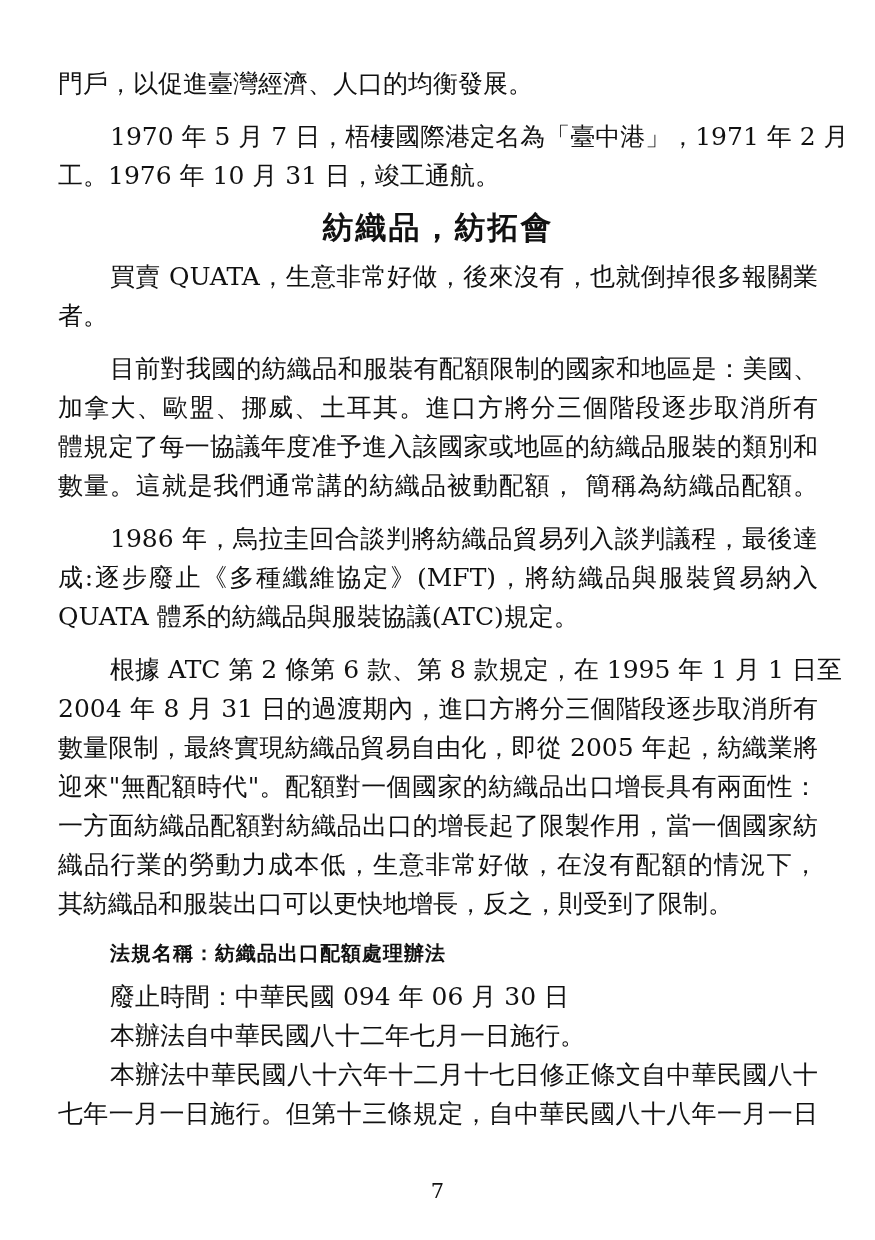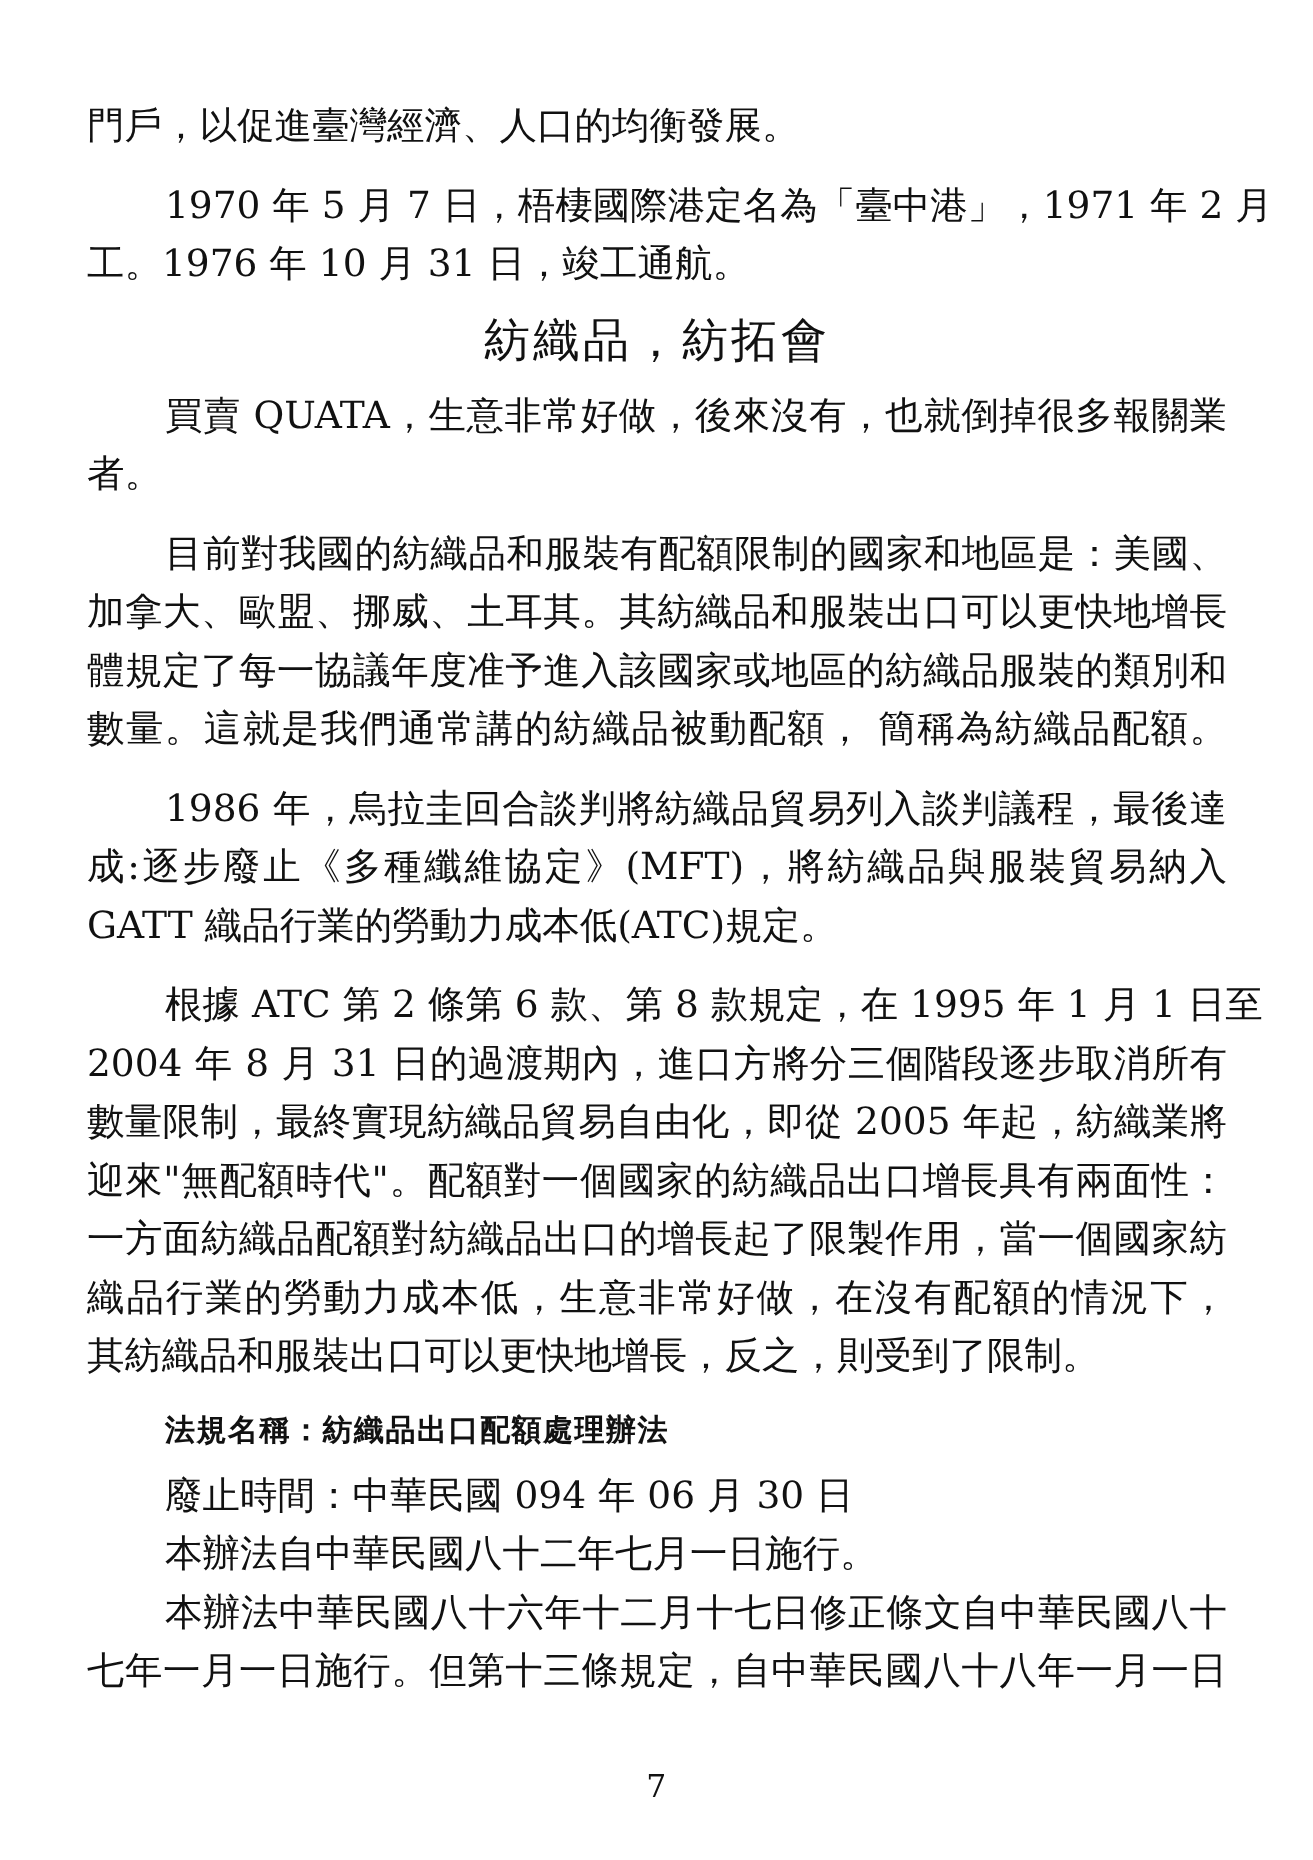--- a/index.html
+++ b/index.html
@@ -31,21 +31,21 @@
     text-align: justify;
     text-align-last: left;
     white-space: nowrap;
     overflow: visible;
   }
   .line.fill { text-align-last: justify; }
   .line.indent { text-indent: 52px; }
   .heading {
     margin: 10px 0 8px 0;
     font-size: 31px;
-    font-weight: normal;
+    font-weight: bold;
     line-height: 44px;
     text-align: center;
     letter-spacing: 2px;
   }
   .subheading {
     margin: 10px 0 4px 0;
     font-size: 20px;
     font-weight: bold;
     line-height: 40px;
     text-indent: 52px;
@@ -74,28 +74,28 @@
         <div class="line indent fill">1970 年 5 月 7 日，梧棲國際港定名為「臺中港」，1971 年 2 月</div>
         <div class="line">工。1976 年 10 月 31 日，竣工通航。</div>
       </div>
       <div class="heading">紡織品，紡拓會</div>
       <div class="para">
         <div class="line indent fill">買賣 QUATA，生意非常好做，後來沒有，也就倒掉很多報關業</div>
         <div class="line">者。</div>
       </div>
       <div class="para gap">
         <div class="line indent fill">目前對我國的紡織品和服裝有配額限制的國家和地區是：美國、</div>
-        <div class="line fill">加拿大、歐盟、挪威、土耳其。其紡織品和服裝出口可以更快地增長</div>
+        <div class="line fill">加拿大、歐盟、挪威、土耳其。進口方將分三個階段逐步取消所有</div>
         <div class="line fill">體規定了每一協議年度准予進入該國家或地區的紡織品服裝的類別和</div>
         <div class="line fill">數量。這就是我們通常講的紡織品被動配額， 簡稱為紡織品配額。</div>
       </div>
       <div class="para gap">
         <div class="line indent fill">1986 年，烏拉圭回合談判將紡織品貿易列入談判議程，最後達</div>
         <div class="line fill">成:逐步廢止《多種纖維協定》(MFT)，將紡織品與服裝貿易納入</div>
-        <div class="line">GATT 織品行業的勞動力成本低(ATC)規定。</div>
+        <div class="line">QUATA 體系的紡織品與服裝協議(ATC)規定。</div>
       </div>
       <div class="para gap">
         <div class="line indent fill">根據 ATC 第 2 條第 6 款、第 8 款規定，在 1995 年 1 月 1 日至</div>
         <div class="line fill">2004 年 8 月 31 日的過渡期內，進口方將分三個階段逐步取消所有</div>
         <div class="line fill">數量限制，最終實現紡織品貿易自由化，即從 2005 年起，紡織業將</div>
         <div class="line fill">迎來"無配額時代"。配額對一個國家的紡織品出口增長具有兩面性：</div>
         <div class="line fill">一方面紡織品配額對紡織品出口的增長起了限製作用，當一個國家紡</div>
         <div class="line fill">織品行業的勞動力成本低，生意非常好做，在沒有配額的情況下，</div>
         <div class="line">其紡織品和服裝出口可以更快地增長，反之，則受到了限制。</div>
       </div>

